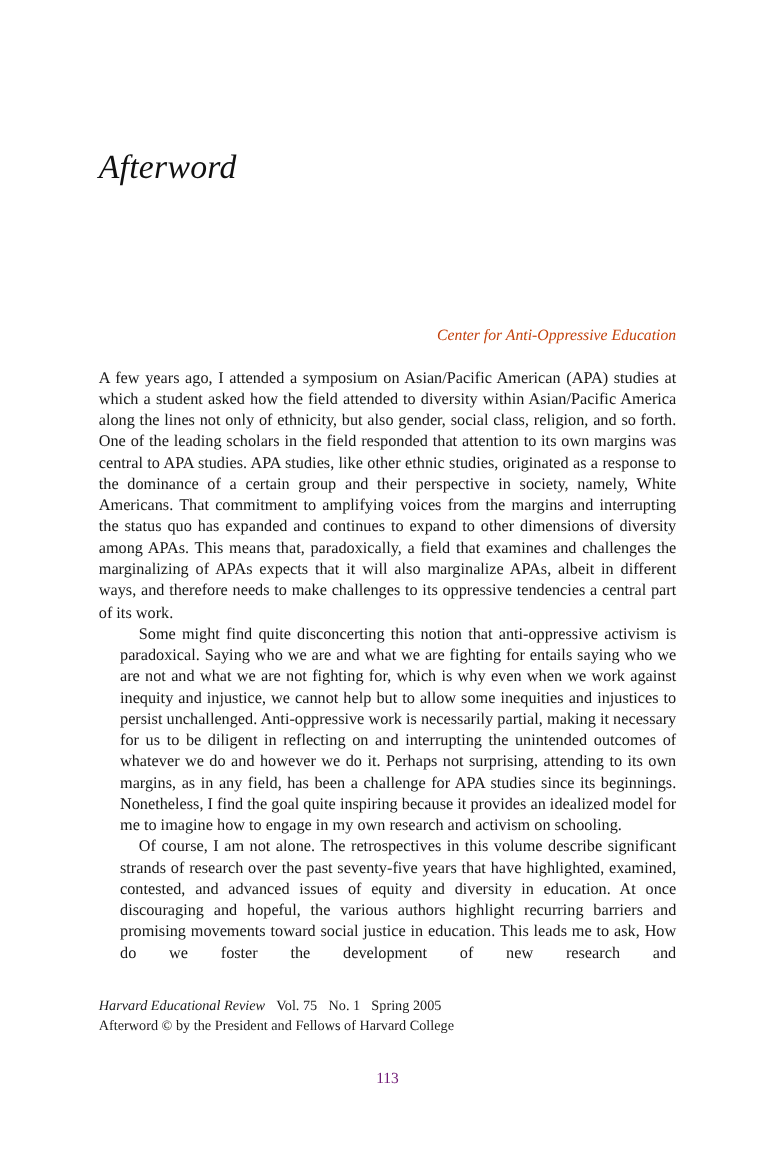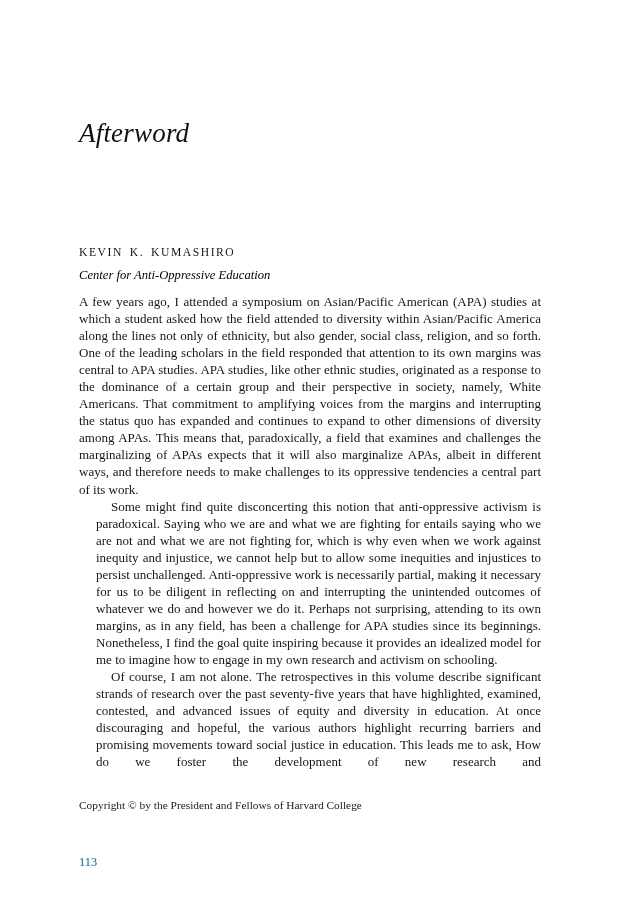--- a/index.html
+++ b/index.html
@@ -58,24 +58,25 @@
     font-size: 11.6px;
     letter-spacing: 1.55px;
     word-spacing: 2.5px;
     color: #171717;
     line-height: 17px;
     white-space: nowrap;
   }
   .author-affiliation {
     font-size: 12.6px;
     font-style: italic;
-    color: #000000;
+    color: #c2410c;
     line-height: 17px;
-    margin-top: 6px;
+    margin-top: 16px;
     white-space: nowrap;
+    text-align: right;
   }
 
   
   .body-text {
     position: absolute;
     left: 0;
     top: 293px;
     width: 462px;
   }
   .body-text p {
@@ -117,44 +118,46 @@
     display: inline-block;
     width: 9px;
   }
 
   
   .page-number {
     position: absolute;
     left: 0;
     top: 855px;
     width: 462px;
-    text-align: left;
+    text-align: center;
     font-size: 12.4px;
-    color: #0369a1;
+    color: #701a75;
   }
 </style>
 </head>
 <body>
 
 <div class="page">
   <div class="content">
 
     <h1 class="article-title">Afterword</h1>
 
     <div class="author-block">
-      <div class="author-name">KEVIN  K.  KUMASHIRO</div>
       <div class="author-affiliation">Center for Anti-Oppressive Education</div>
     </div>
 
     <div class="body-text">
       <p class="first">A few years ago, I attended a symposium on Asian/Pacific American (APA) studies at which a student asked how the field attended to diversity within Asian/Pacific America along the lines not only of ethnicity, but also gender, social class, religion, and so forth. One of the leading scholars in the field responded that attention to its own margins was central to APA studies. APA studies, like other ethnic studies, originated as a response to the dominance of a certain group and their perspective in society, namely, White Americans. That commitment to amplifying voices from the margins and interrupting the status quo has expanded and continues to expand to other dimensions of diversity among APAs. This means that, paradoxically, a field that examines and challenges the marginalizing of APAs expects that it will also marginalize APAs, albeit in different ways, and therefore needs to make challenges to its oppressive tendencies a central part of its work.</p>
       <p class="indented">Some might find quite disconcerting this notion that anti-oppressive activism is paradoxical. Saying who we are and what we are fighting for entails saying who we are not and what we are not fighting for, which is why even when we work against inequity and injustice, we cannot help but to allow some inequities and injustices to persist unchallenged. Anti-oppressive work is necessarily partial, making it necessary for us to be diligent in reflecting on and interrupting the unintended outcomes of whatever we do and however we do it. Perhaps not surprising, attending to its own margins, as in any field, has been a challenge for APA studies since its beginnings. Nonetheless, I find the goal quite inspiring because it provides an idealized model for me to imagine how to engage in my own research and activism on schooling.</p>
       <p class="indented last-line-justify">Of course, I am not alone. The retrospectives in this volume describe significant strands of research over the past seventy-five years that have highlighted, examined, contested, and advanced issues of equity and diversity in education. At once discouraging and hopeful, the various authors highlight recurring barriers and promising movements toward social justice in education. This leads me to ask, How do we foster the development of new research and</p>
     </div>
 
     <div class="footer">
-      <div class="footer-line">Copyright © by the President and Fellows of Harvard College</div>
+      <div class="footer-line">
+        <span class="footer-journal">Harvard Educational Review</span><span class="footer-sep"></span><span>Vol. 75</span><span class="footer-sep"></span><span>No. 1</span><span class="footer-sep"></span><span>Spring 2005</span>
+      </div>
+      <div class="footer-line">Afterword © by the President and Fellows of Harvard College</div>
     </div>
 
     <div class="page-number">113</div>
 
   </div>
 </div>
 
 </body></html>

